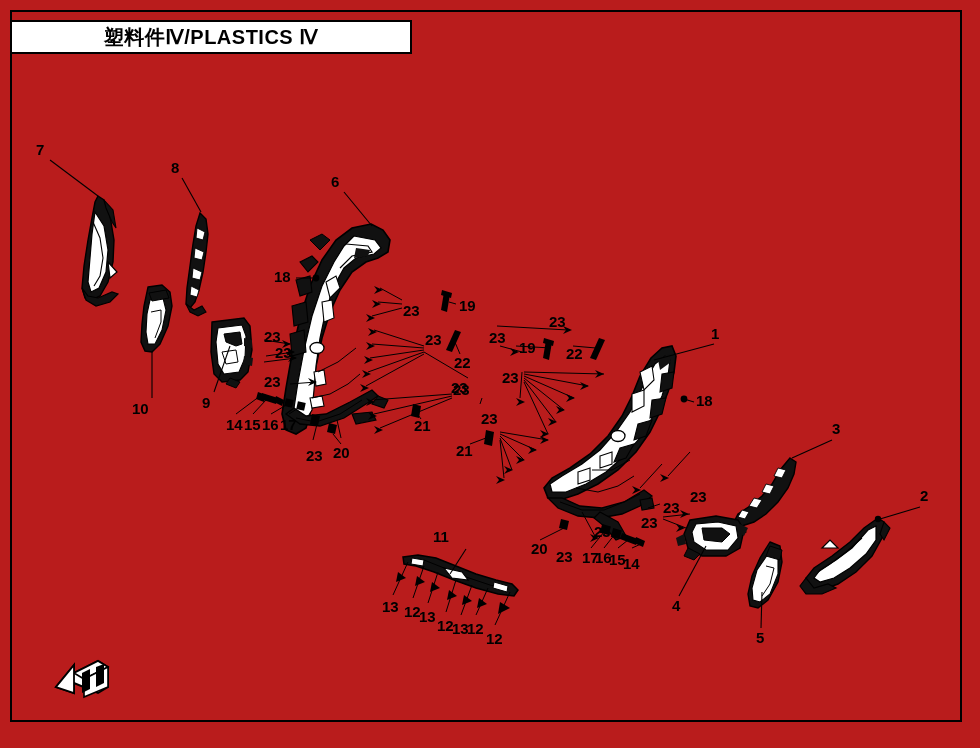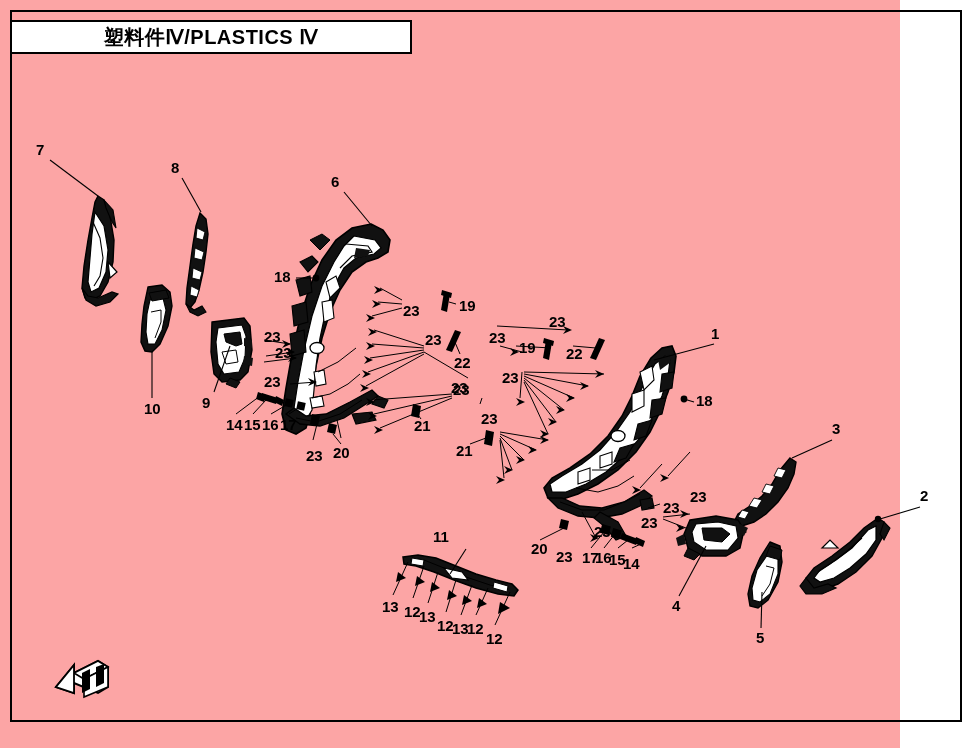--- a/index.html
+++ b/index.html
@@ -1,17 +1,17 @@
 <!DOCTYPE html>
 <html><head>
 <meta charset="utf-8">
 <style>
   html,body{margin:0;padding:0;background:#ffffff;}
   body{width:980px;height:748px;overflow:hidden;font-family:"Liberation Sans",sans-serif;}
-  #sheet{position:relative;width:900px;height:748px;background:#fca5a5;}
+  #sheet{position:relative;width:980px;height:748px;background:#b91c1c;}
   #outer-border{position:absolute;left:10px;top:10px;width:952px;height:712px;border:2px solid #000;box-sizing:border-box;}
   #title-box{position:absolute;left:10px;top:20px;width:402px;height:34px;border:2px solid #000;box-sizing:border-box;background:#fff;
     display:flex;align-items:center;justify-content:center;}
   #title-text{font-size:20px;font-weight:bold;color:#000;letter-spacing:.5px;white-space:nowrap;line-height:1;}
   #canvas{position:absolute;left:0;top:0;width:980px;height:748px;}
   .lbl{position:absolute;font-size:15px;font-weight:bold;color:#000;line-height:1;white-space:nowrap;}
 </style>
 </head>
 <body>
 
@@ -380,21 +380,21 @@
       <line x1="421" y1="419" x2="416" y2="412"></line>
       <line x1="470" y1="444" x2="486" y2="438"></line>
       <line x1="341" y1="444" x2="333" y2="434"></line>
       <line x1="540" y1="540" x2="564" y2="528"></line>
     </g>
   </svg>
 
   <div class="lbl" style="left:36px;top:142px;">7</div>
   <div class="lbl" style="left:171px;top:160px;">8</div>
   <div class="lbl" style="left:331px;top:174px;">6</div>
-  <div class="lbl" style="left:144px;top:401px;">10</div>
+  <div class="lbl" style="left:132px;top:401px;">10</div>
   <div class="lbl" style="left:202px;top:395px;">9</div>
   <div class="lbl" style="left:274px;top:269px;">18</div>
   <div class="lbl" style="left:711px;top:326px;">1</div>
   <div class="lbl" style="left:696px;top:393px;">18</div>
   <div class="lbl" style="left:832px;top:421px;">3</div>
   <div class="lbl" style="left:920px;top:488px;">2</div>
   <div class="lbl" style="left:672px;top:598px;">4</div>
   <div class="lbl" style="left:756px;top:630px;">5</div>
   <div class="lbl" style="left:433px;top:529px;">11</div>
 

